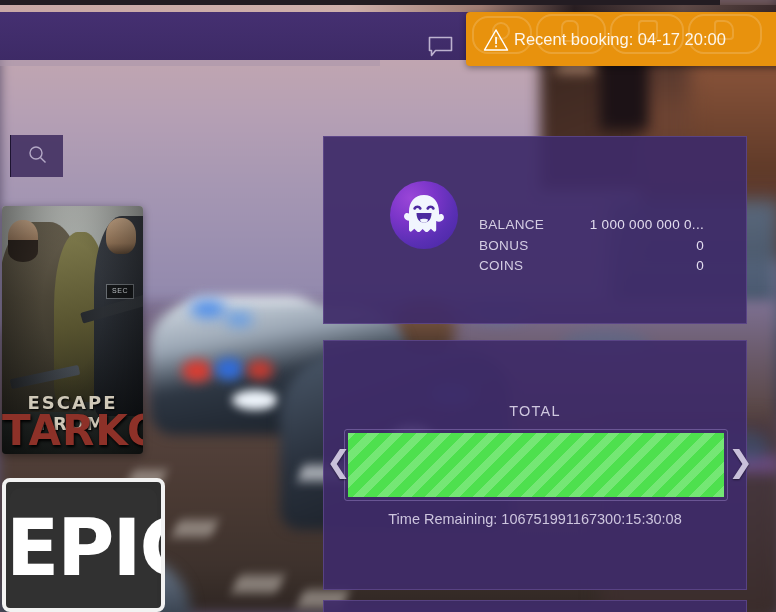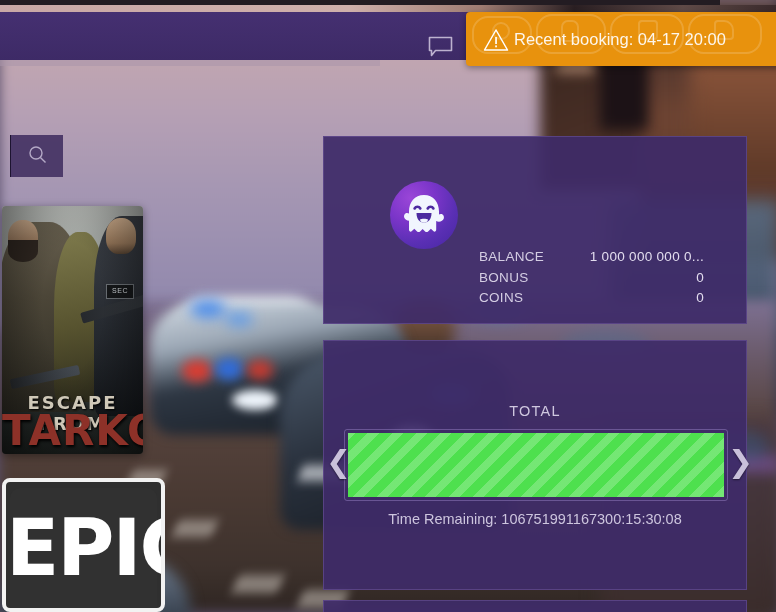--- a/index.html
+++ b/index.html
@@ -436,21 +436,21 @@
   }
   .acct-avatar svg { position: absolute; left: 12px; top: 12px; }
 
   .acct-name {
     position: absolute; left: 155px; top: 48px;
     font-size: 16.5px;
     color: #cdc4dd;
     letter-spacing: .4px;
   }
   .acct-rows {
-    position: absolute; left: 155px; top: 78px; width: 225px; margin-top: 32px;
+    position: absolute; left: 155px; top: 78px; width: 225px;
   }
   .acct-row {
     display: flex; justify-content: space-between;
     font-size: 13.5px;
     color: #d6cfe4;
     line-height: 20.5px;
     letter-spacing: .3px;
   }
   .acct-row .k { color: #d4cde3; }
   .acct-row .v { color: #e2dcee; white-space: nowrap; }

